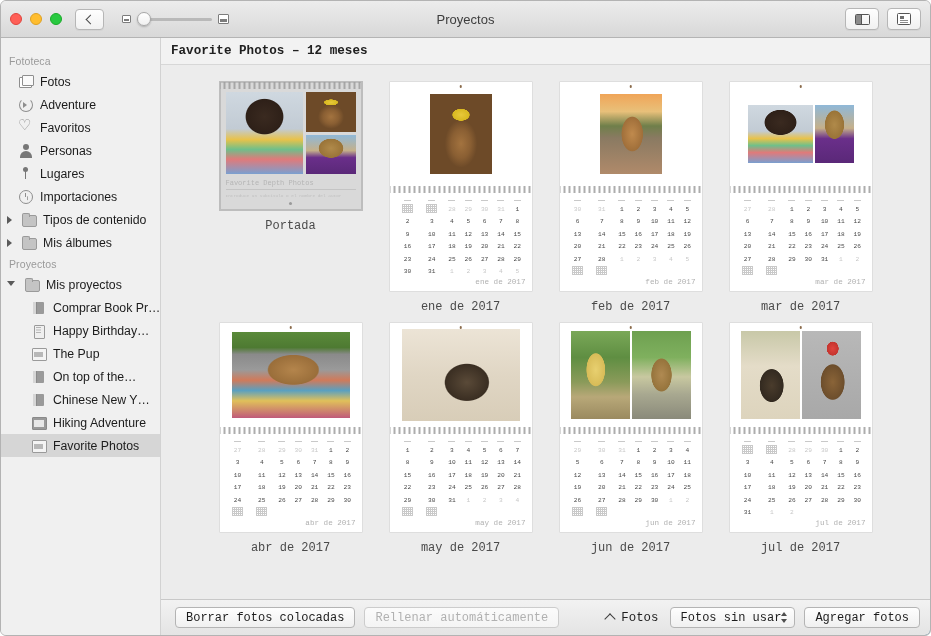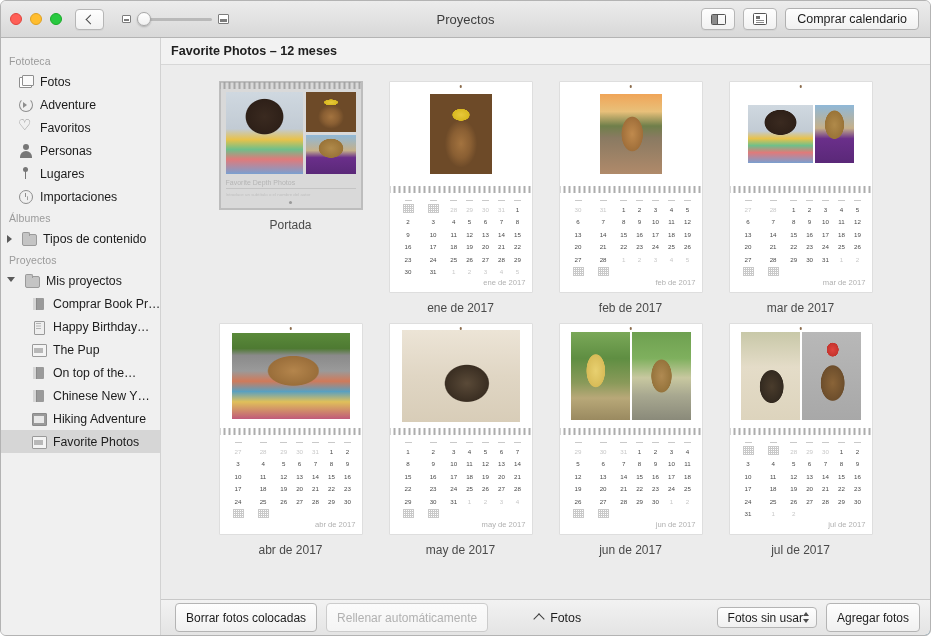--- a/index.html
+++ b/index.html
@@ -181,21 +181,21 @@
   .ico-book::before{content:'';position:absolute;left:2px;top:1.5px;width:11px;height:12px;background:#9a9a9a;border-radius:1px;}
   .ico-book::after{content:'';position:absolute;left:2px;top:1.5px;width:3px;height:12px;background:#d6d6d6;border-right:1px solid #8a8a8a;}
   .ico-card::before{content:'';position:absolute;left:3px;top:1.5px;width:9px;height:12px;background:#efefef;border:1.2px solid #9a9a9a;border-radius:1px;}
   .ico-card::after{content:'';position:absolute;left:5px;top:4px;width:5px;height:1px;background:#b5b5b5;box-shadow:0 2.5px 0 #b5b5b5,0 5px 0 #b5b5b5;}
   .ico-cal::before{content:'';position:absolute;left:1px;top:2px;width:13px;height:11px;background:#f4f4f4;border:1.2px solid #9a9a9a;border-radius:1px;}
   .ico-cal::after{content:'';position:absolute;left:3px;top:5.5px;width:9px;height:5px;background:#b8b8b8;}
   .ico-calfill::before{content:'';position:absolute;left:1px;top:2px;width:13px;height:11px;background:#9a9a9a;border:1.2px solid #8a8a8a;border-radius:1px;}
   .ico-calfill::after{content:'';position:absolute;left:2.5px;top:4.5px;width:10px;height:7px;background:#e8e8e8;}
 
   
-  .main { flex: 1; display: flex; flex-direction: column; min-width: 0; background:#0c4a6e; }
+  .main { flex: 1; display: flex; flex-direction: column; min-width: 0; background:#0c4a6e;font-family:Liberation Mono, monospace; }
   .main-header {
     height: 27px; flex: 0 0 27px;
     background: #f2f2f2;
     border-bottom: 1px solid #d7d7d7;
     display: flex; align-items: center;
     padding: 0 10px;
   }
   .main-title { font-size: 12.6px; font-weight: bold; color: #202020; }
   .main-price { margin-left: auto; font-size: 12px; color: #7e7e7e; margin-top: 43px; }
 
@@ -350,21 +350,21 @@
   
   .bottombar {
     height: 36px; flex: 0 0 36px;
     background: linear-gradient(to bottom,#f2f2f2,#e4e4e4);
     border-top: 1px solid #c8c8c8;
     display: flex; align-items: center;
     padding: 0 10px 0 14px;
     gap: 9px;
   }
   .bb-btn {
-    height: 29px; padding: 0 10px;
+    height: 21px; padding: 0 10px;
     background: linear-gradient(to bottom,#fefefe,#f0f0f0);
     border: 1px solid #b4b4b4; border-radius: 4px;
     font-size: 12px; color: #1d1d1d;
     display:flex; align-items:center; white-space: nowrap;
   }
   .bb-btn.disabled { color: #b1b1b1; background: linear-gradient(to bottom,#fbfbfb,#f4f4f4); border-color:#cccccc;}
   .bb-center { display:flex; align-items:center; gap:7px; margin-left: 38px; }
   .chev-up {
     width: 8px; height: 8px;
     border-left: 1.6px solid #3d3d3d; border-top: 1.6px solid #3d3d3d;
@@ -412,21 +412,20 @@
 
     <div class="win-title">Proyectos</div>
 
     <div class="tb-right">
       <div class="tb-btn icon-btn">
         <span class="sidebar-toggle-icon"></span>
       </div>
       <div class="tb-btn icon-btn">
         <span class="info-icon"></span>
       </div>
-      <div class="buy-btn">Comprar calendario</div>
     </div>
   </div>
 
   <div class="body">
 
     <div class="sidebar">
 
       <div class="sb-header">Fototeca</div>
       <div class="sb-item">
         <span class="sb-icon ico-photos"></span>
@@ -446,25 +445,29 @@
       </div>
       <div class="sb-item">
         <span class="sb-icon ico-places"></span>
         <span class="sb-label">Lugares</span>
       </div>
       <div class="sb-item">
         <span class="sb-icon ico-imports"></span>
         <span class="sb-label">Importaciones</span>
       </div>
 
-      <div class="sb-header">Álbumes</div>
       <div class="sb-item">
         <span class="disclosure"></span>
         <span class="sb-icon ico-folder"></span>
         <span class="sb-label">Tipos de contenido</span>
+      </div>
+      <div class="sb-item">
+        <span class="disclosure"></span>
+        <span class="sb-icon ico-folder"></span>
+        <span class="sb-label">Mis álbumes</span>
       </div>
 
       <div class="sb-header">Proyectos</div>
       <div class="sb-item">
         <span class="disclosure open"></span>
         <span class="sb-icon ico-folder"></span>
         <span class="sb-label">Mis proyectos</span>
       </div>
       <div class="sb-item indent2">
         <span class="sb-icon ico-book"></span>

